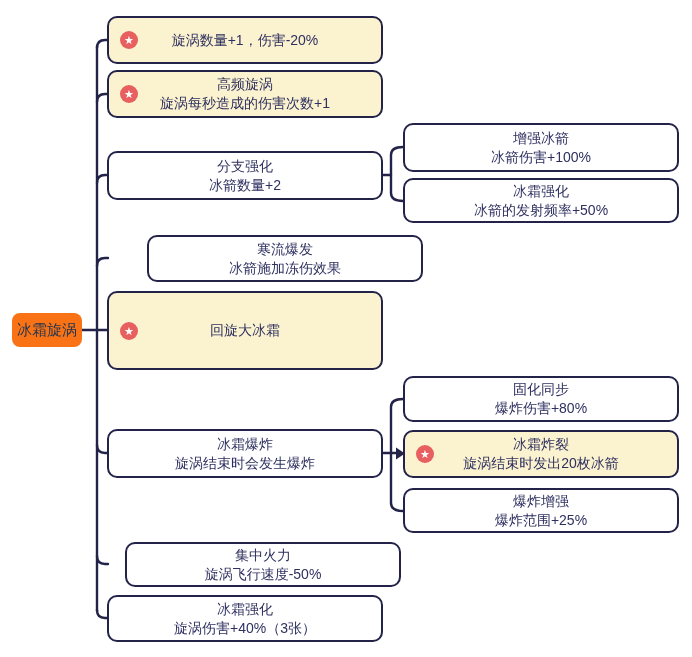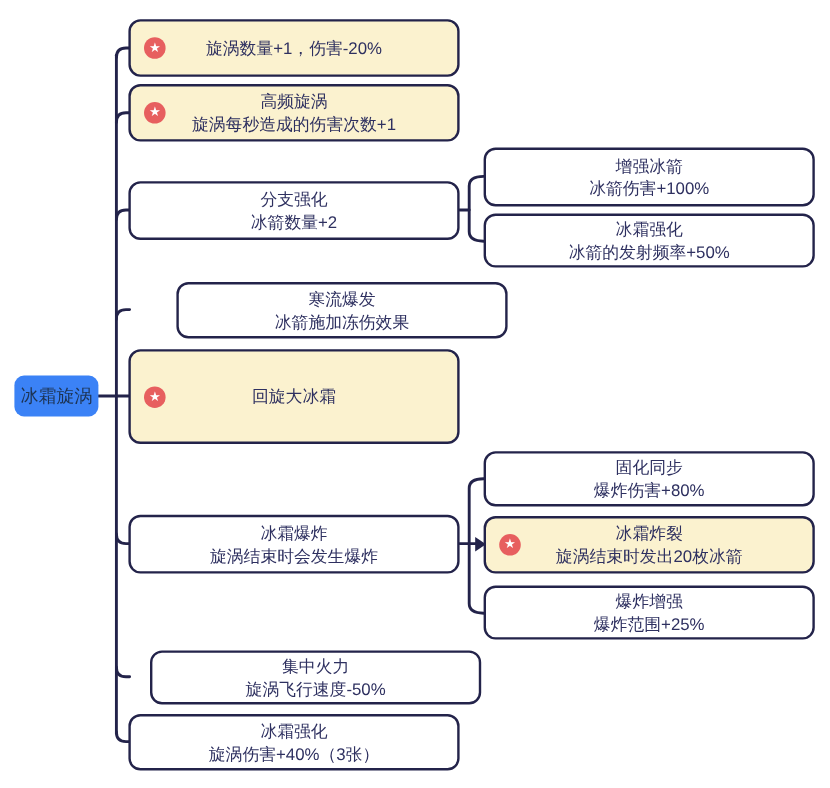--- a/index.html
+++ b/index.html
@@ -18,21 +18,21 @@
   .node.hl{background:#fbf2cf;}
   .node .title,.node .desc{display:block;width:100%;}
   .star{
     position:absolute;left:11px;top:50%;transform:translateY(-50%);
     width:18px;height:18px;border-radius:50%;background:#e75f5f;color:#ffffff;
     font-size:11px;line-height:18px;text-align:center;
     display:flex;align-items:center;justify-content:center;
   }
   .root{
     position:absolute;box-sizing:border-box;left:12px;top:313px;width:70px;height:34px;
-    background:#3b82f6;border-radius:8px;color:#1d3352;font-size:15px;
+    background:#f97316;border-radius:8px;color:#1d3352;font-size:15px;
     display:flex;align-items:center;justify-content:center;text-align:center;
   }
 </style>
 </head>
 <body>
 
 <div id="canvas">
 
   <svg id="wires" viewBox="0 0 692 657" xmlns="http://www.w3.org/2000/svg">
     <g stroke="#23234a" stroke-width="2.4" fill="none" stroke-linecap="round">

